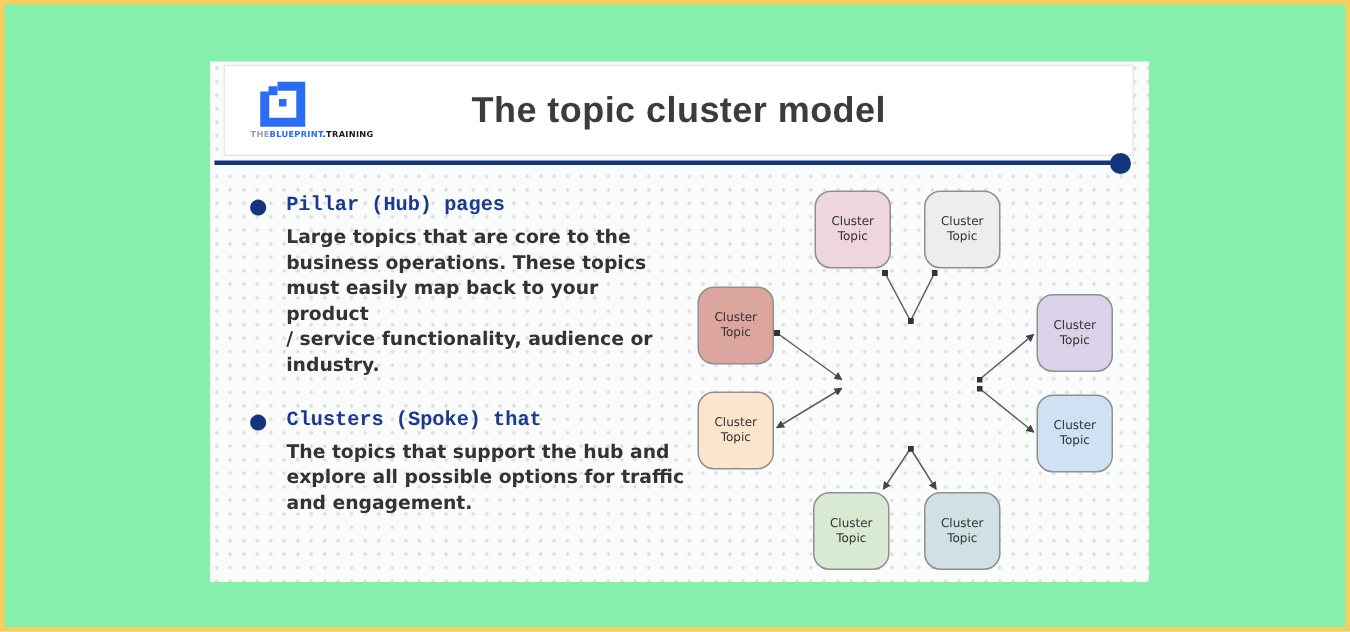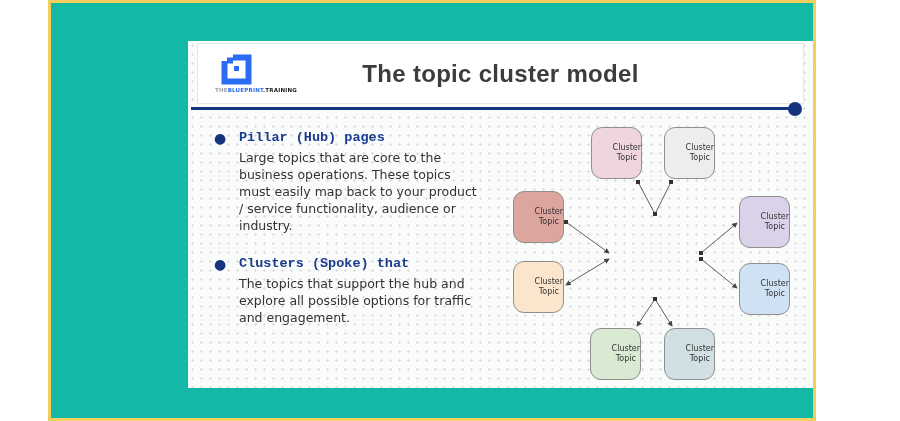--- a/index.html
+++ b/index.html
@@ -1,19 +1,19 @@
 <!DOCTYPE html>
 <html><head>
 <meta charset="utf-8">
 <style>
   * { margin:0; padding:0; box-sizing:border-box; }
   body { background:#fff; font-family:"DejaVu Sans","Liberation Sans",sans-serif; }
   .screen {
-    position:relative; width:768px; height:421px; background:#14b8a6;
-    border:3px solid #f6ce5d; overflow:hidden;margin-left:48px;
+    position:relative; width:900px; height:421px; background:#86efac;
+    border:3px solid #f6ce5d; overflow:hidden;
   }
   
   .slide {
     position:absolute; left:137px; top:38px; width:626px; height:347px;
     background-color:#fafbfb;
     background-image:radial-gradient(#dedede 1px, rgba(0,0,0,0) 1.2px);
     background-size:9px 9px;
   }
   
   .header-box {
@@ -32,30 +32,30 @@
     font-family:"Liberation Sans","DejaVu Sans",sans-serif;
   }
   .rule-line { position:absolute; left:140px; top:104px; width:601px; height:3px; background:#14357e; }
   .rule-dot  { position:absolute; left:737px; top:99px; width:14px; height:14px; border-radius:50%; background:#14357e; }
 
   
   .bullets { position:absolute; left:163px; top:126px; width:290px; }
   .bullet { display:flex; margin-bottom:21px; }
   .bullet .marker { width:25px; color:#14357e; font-size:14px; line-height:18px; }
   .bullet .heading { font-size:13.5px; font-weight:bold; color:#1a3a8f; line-height:18px; margin-bottom:2px;font-family:Liberation Mono, monospace; }
-  .bullet .body { font-size:12.5px; color:#333; line-height:17px; white-space:pre-line; }
+  .bullet .body { font-size:12.5px; color:#333; line-height:17px; white-space:pre-line;font-weight:bold; }
 
   
   .node {
     position:absolute; display:flex; align-items:center; justify-content:center;
     text-align:center;
   }
   .cluster {
     width:51px; height:52px; border:1px solid #8f8f8f; border-radius:11px;
-    font-size:8px; line-height:10px; color:#333; white-space:pre-line;justify-content:flex-end;
+    font-size:8px; line-height:10px; color:#333; white-space:pre-line;
   }
   .hub {
     left:560px; top:211px; width:88px; height:84px;
     border:1.5px solid #666; border-radius:17px;
     font-size:14.5px; font-weight:500; color:#111;
   }
   .pos-tl { left:540px; top:124px; }
   .pos-tr { left:613px; top:124px; }
   .pos-lu { left:462px; top:188px; }
   .pos-ll { left:462px; top:258px; }

